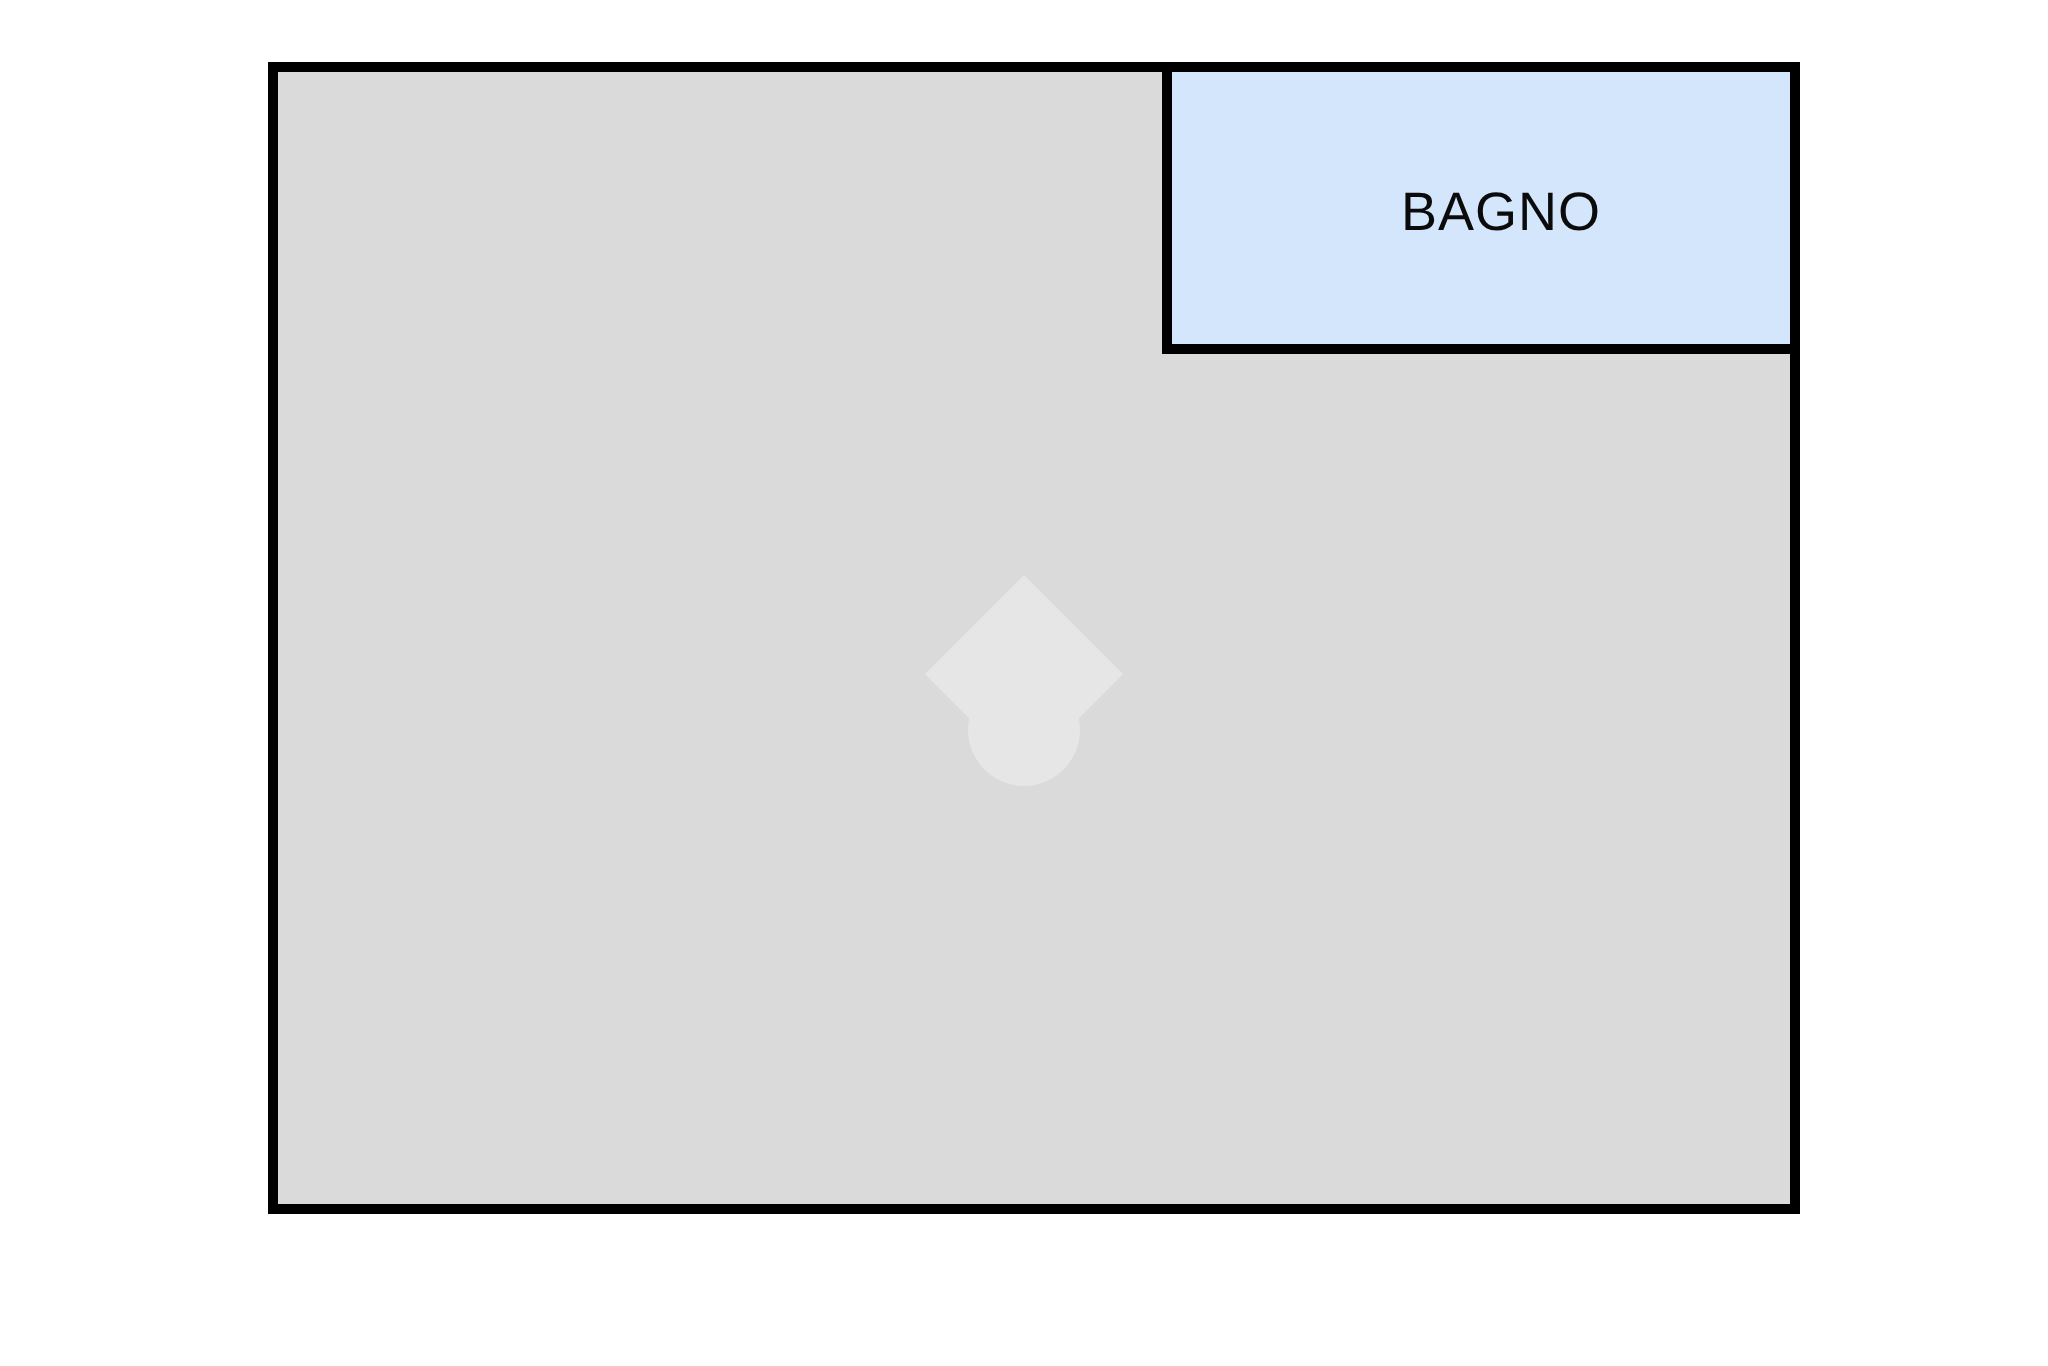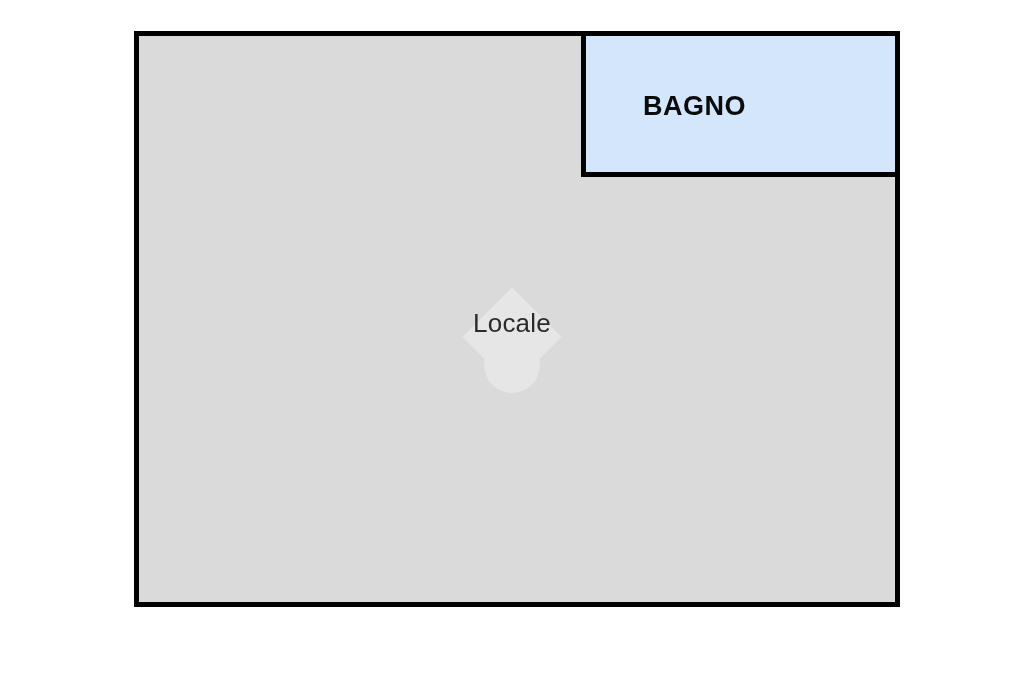--- a/index.html
+++ b/index.html
@@ -64,25 +64,25 @@
 
   
   .room-label {
     position: absolute;
     z-index: 4;
     white-space: nowrap;
     text-align: center;
   }
 
   #label-bagno {
-    left: 564px;
+    left: 620px;
     top: 91px;
     width: 261px;
     font-size: 27px;
-    font-weight: 700;
+    font-weight: 400;
     letter-spacing: 0.5px;
     color: #0b0b0b;
   }
 
   #label-locale {
     left: 412px;
     top: 308px;
     width: 200px;
     font-size: 26px;
     font-weight: 400;
@@ -98,19 +98,18 @@
 
   <div class="room" id="room-locale"></div>
 
   <div id="plan-watermark">
     <svg viewBox="0 0 115 110" xmlns="http://www.w3.org/2000/svg" aria-hidden="true">
       <rect x="22" y="14" width="70" height="70" transform="rotate(45 57 49)" fill="#e6e6e6"></rect>
       <circle cx="57" cy="77" r="28" fill="#e6e6e6"></circle>
     </svg>
   </div>
 
-  <div class="room-label" id="label-locale">Locale</div>
 
   <div class="room" id="room-bagno"></div>
 
   <div class="room-label" id="label-bagno">BAGNO</div>
 
 </div>
 
 </body></html>

